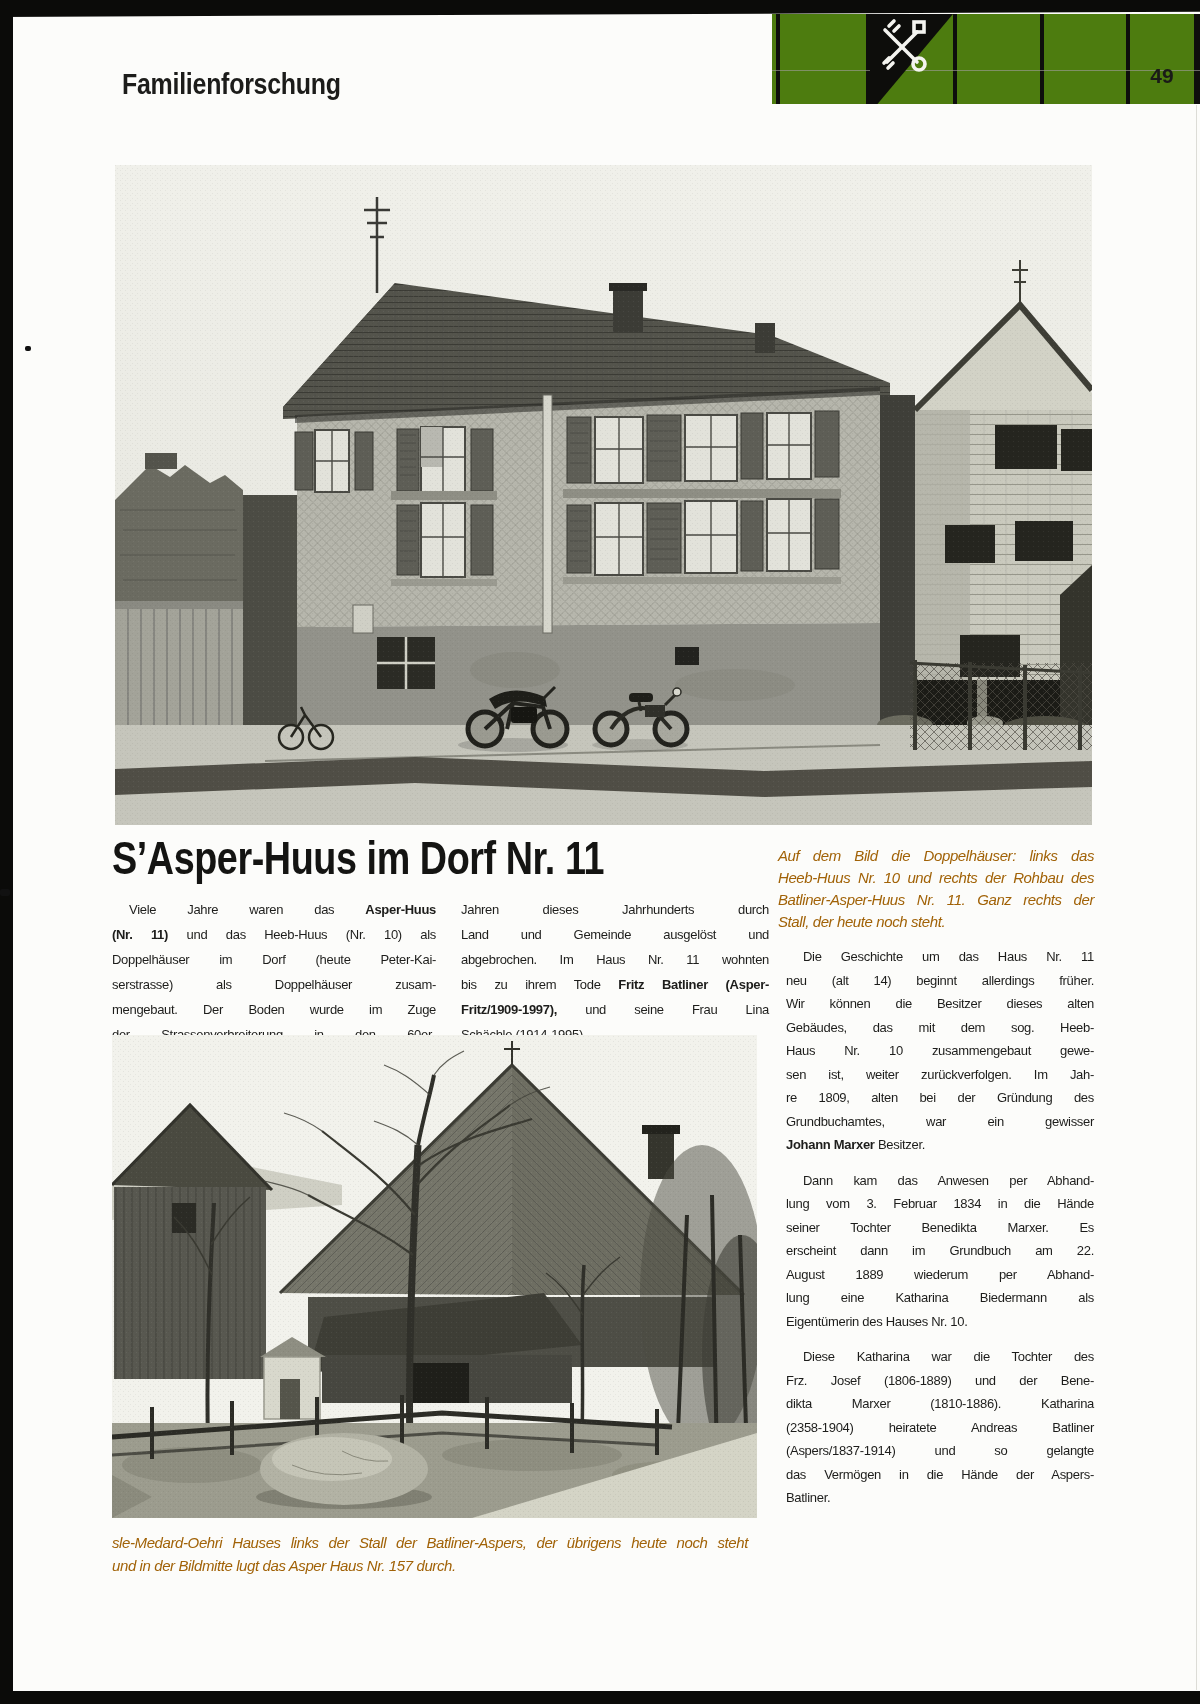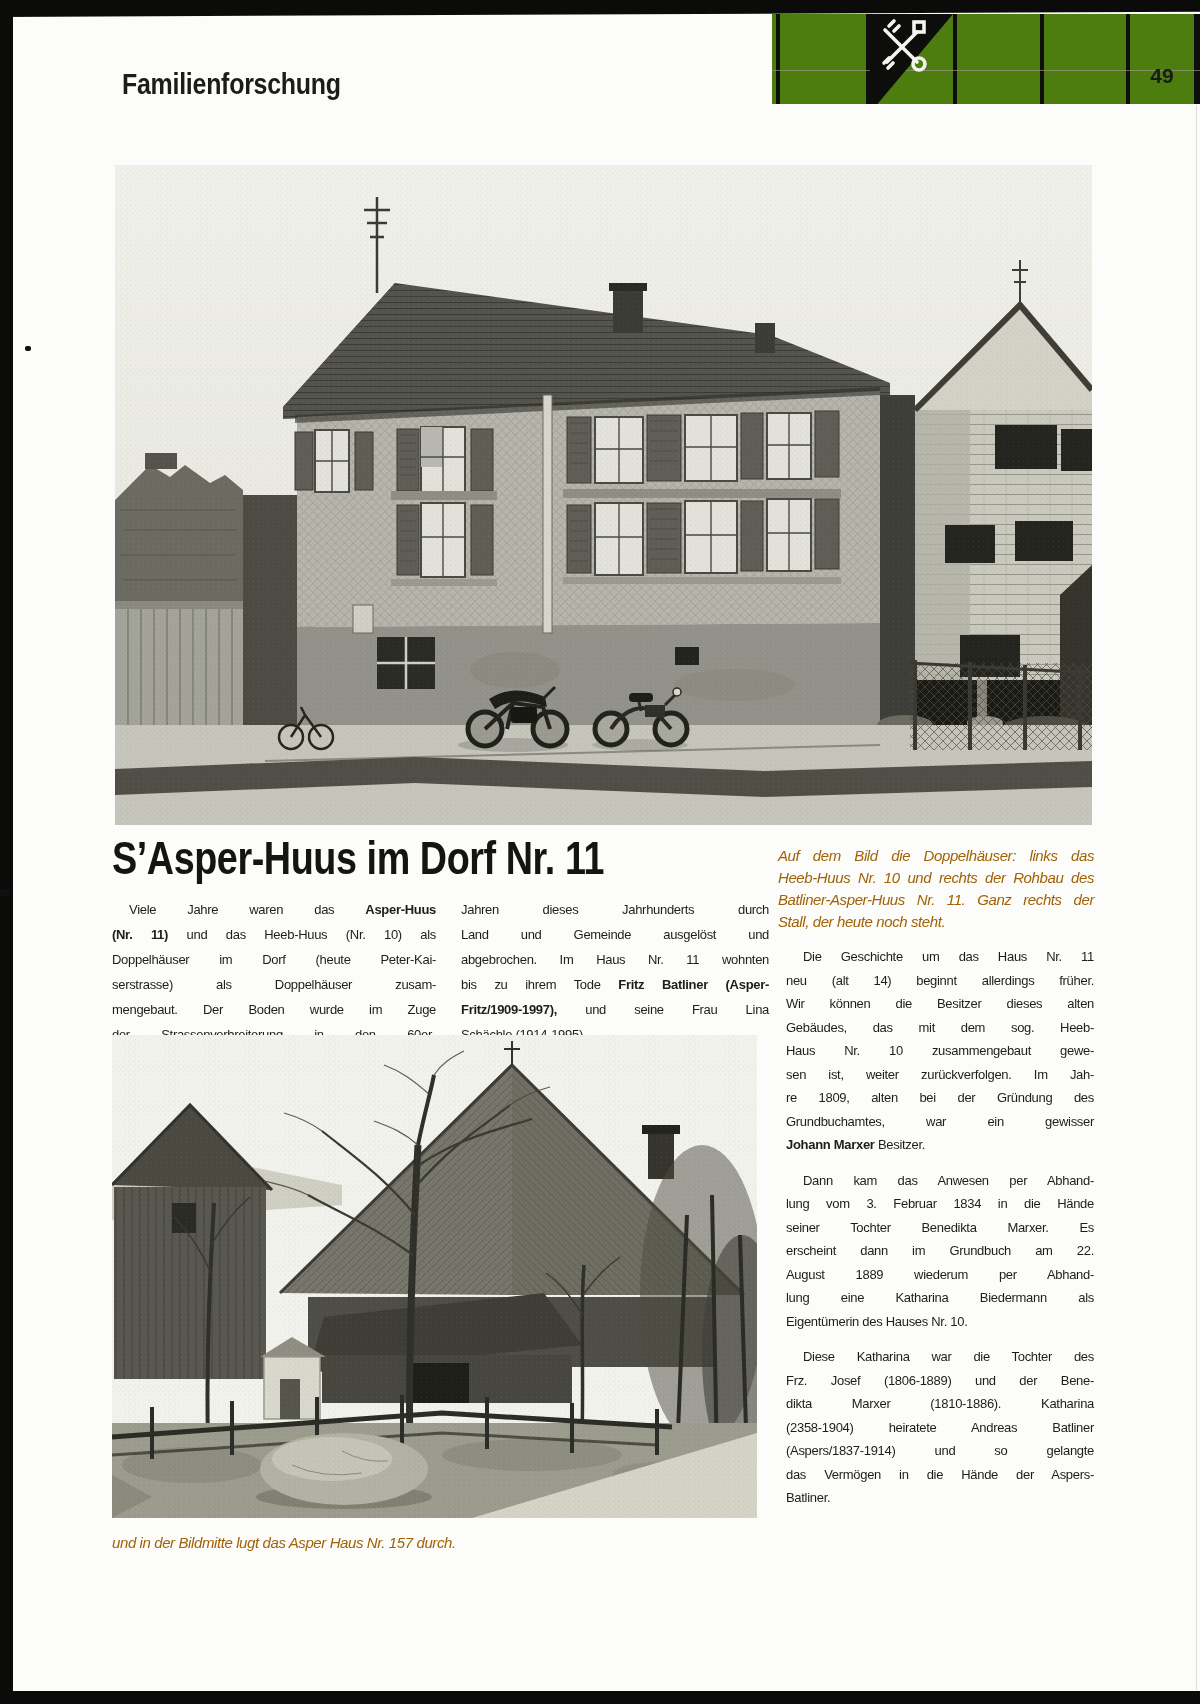--- a/index.html
+++ b/index.html
@@ -489,20 +489,21 @@
         <ellipse cx="220" cy="424" rx="60" ry="22" fill="#c9c9bb" opacity="0.8"></ellipse>
         <path d="M180 430 Q210 444 250 438 M230 416 Q252 428 276 426" stroke="#8a8a7c" stroke-width="1" fill="none"></path>
       </g>
 
       <rect width="645" height="483" fill="url(#p2-g)"></rect>
     </svg>
   </div>
 
   <div class="caption" id="caption-bottom">
       <div class="para">
+        <div class="ln jst"><span>sle-Medard-Oehri Hauses links der Stall der Batliner-Aspers, der übrigens heute noch steht</span></div>
         <div class="ln"><span>und in der Bildmitte lugt das Asper Haus Nr. 157 durch.</span></div>
       </div>
     </div>
 
   <div class="speck" id="speck1"></div>
   <div class="speck" id="speck2"></div>
 
 </div>
 
 </body></html>

